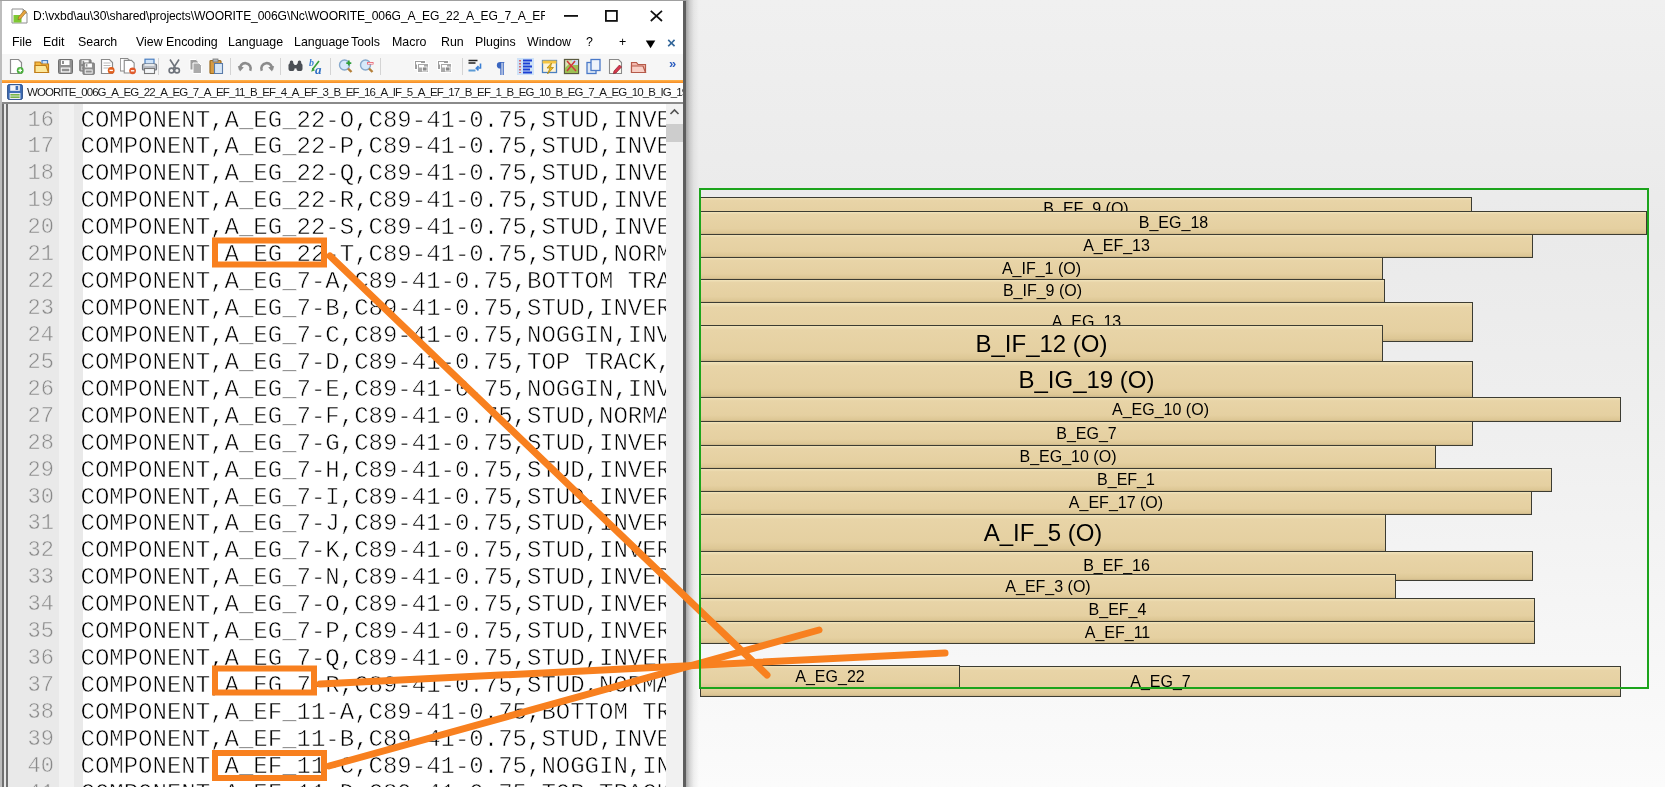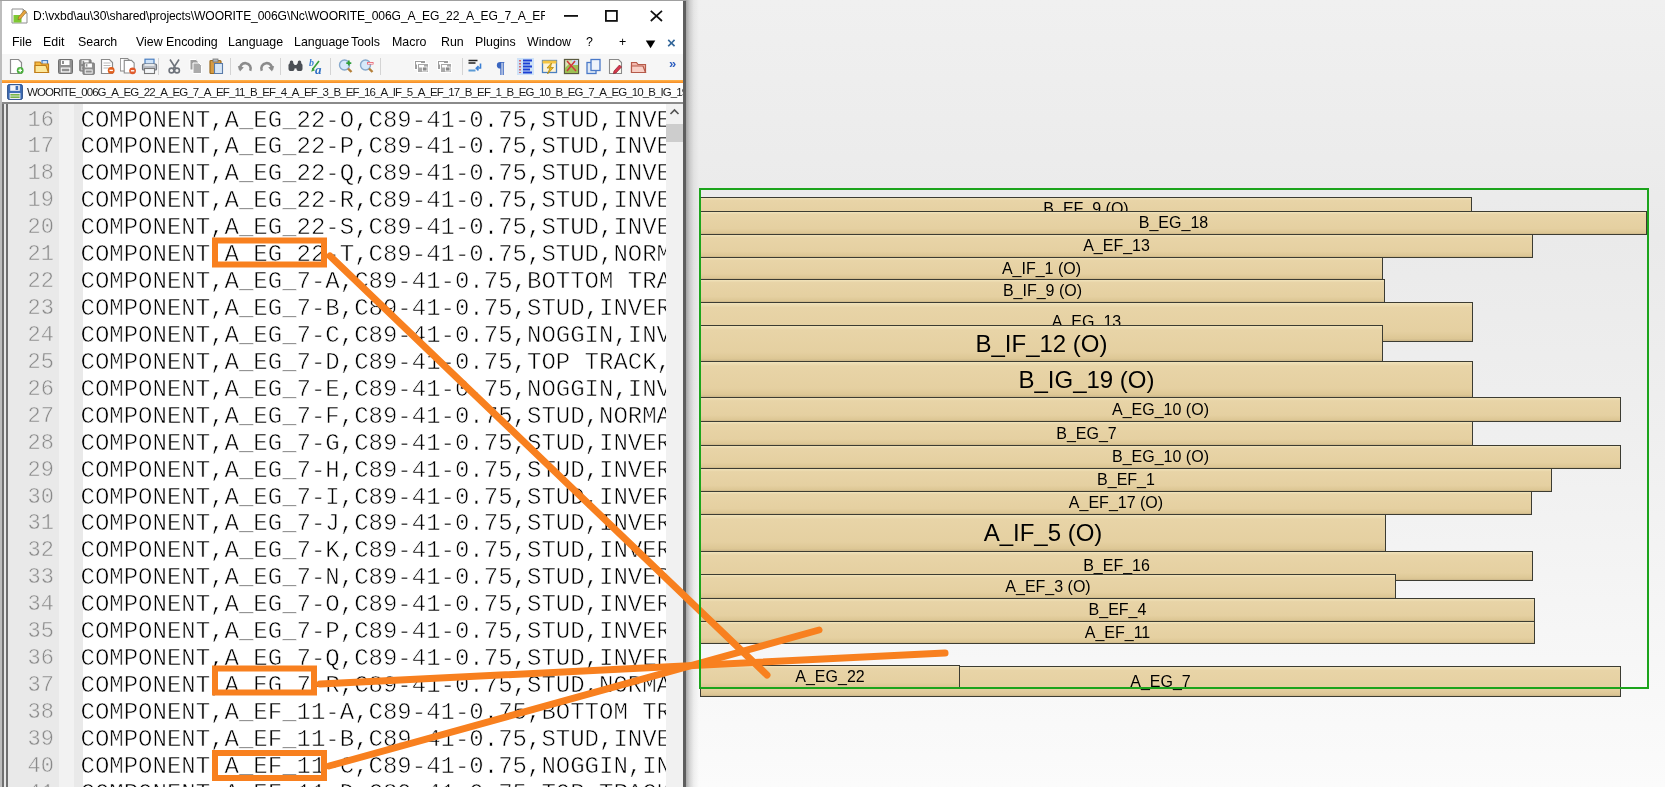--- a/index.html
+++ b/index.html
@@ -349,21 +349,21 @@
       <div class="bar" style="left: 700px; top: 189px; width: 772px; height: 23px; margin-top: 8px;">B_EF_9 (O)</div>
       <div class="bar" style="left: 700px; top: 211px; width: 947px; height: 24px;">B_EG_18</div>
       <div class="bar" style="left: 700px; top: 234px; width: 833px; height: 24px;">A_EF_13</div>
       <div class="bar" style="left: 700px; top: 257px; width: 683px; height: 23px;">A_IF_1 (O)</div>
       <div class="bar" style="left: 700px; top: 279px; width: 685px; height: 24px;">B_IF_9 (O)</div>
       <div class="bar" style="left: 700px; top: 302px; width: 773px; height: 40px;">A_EG_13</div>
       <div class="bar bigbar" style="left: 700px; top: 325px; width: 683px; height: 37px;">B_IF_12 (O)</div>
       <div class="bar bigbar" style="left: 700px; top: 361px; width: 773px; height: 37px;">B_IG_19 (O)</div>
       <div class="bar" style="left: 700px; top: 397px; width: 921px; height: 25px;">A_EG_10 (O)</div>
       <div class="bar" style="left: 700px; top: 421px; width: 773px; height: 25px;">B_EG_7</div>
-      <div class="bar" style="left: 700px; top: 445px; width: 921px; height: 24px;">B_EG_10 (O)</div>
+      <div class="bar" style="left: 700px; top: 445px; width: 736px; height: 24px;">B_EG_10 (O)</div>
       <div class="bar" style="left: 700px; top: 468px; width: 852px; height: 24px;">B_EF_1</div>
       <div class="bar" style="left: 700px; top: 491px; width: 832px; height: 24px;">A_EF_17 (O)</div>
       <div class="bar bigbar" style="left: 700px; top: 514px; width: 686px; height: 38px;">A_IF_5 (O)</div>
       <div class="bar" style="left: 700px; top: 551px; width: 833px; height: 30px;">B_EF_16</div>
       <div class="bar" style="left: 700px; top: 574px; width: 696px; height: 25px;">A_EF_3 (O)</div>
       <div class="bar" style="left: 700px; top: 598px; width: 835px; height: 24px;">B_EF_4</div>
       <div class="bar" style="left: 700px; top: 621px; width: 835px; height: 23px;">A_EF_11</div>
       <div class="bar" style="left: 700px; top: 645px; width: 921px; height: 31px; margin-top: 21px;">A_EG_7</div>
       <div class="bar" style="left: 700px; top: 665px; width: 260px; height: 24px;">A_EG_22</div>
     </div>

